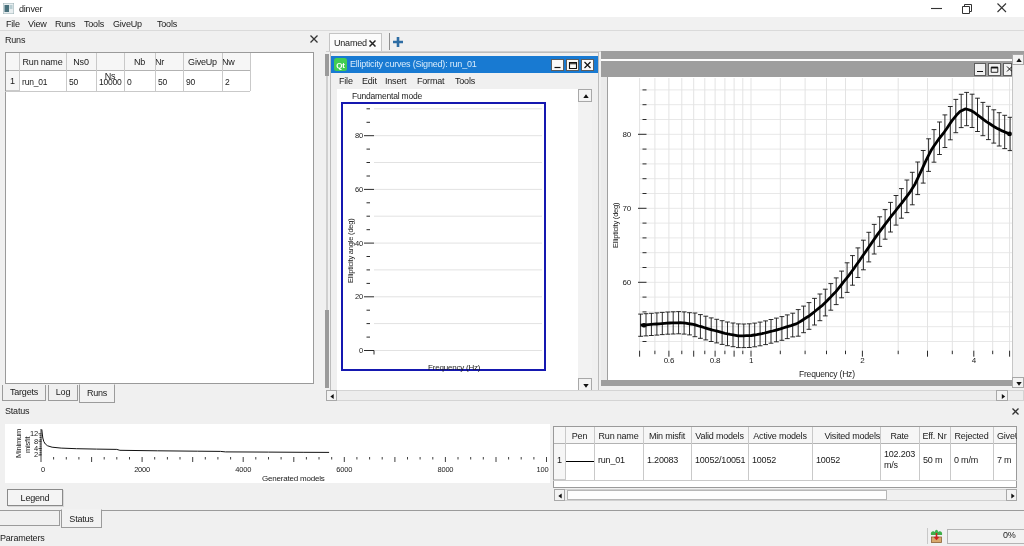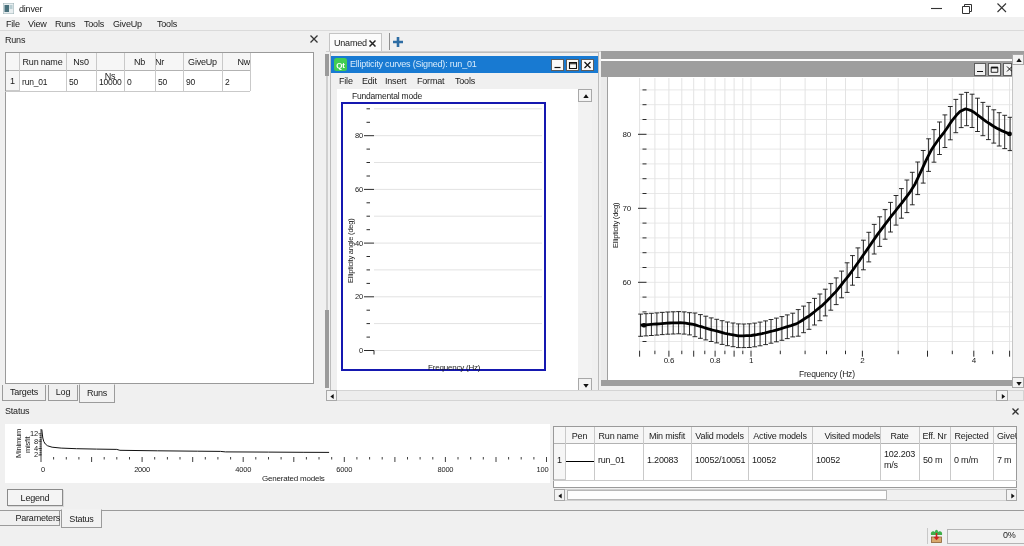--- a/index.html
+++ b/index.html
@@ -35,21 +35,21 @@
 <div class="abs" style="left:5px;top:52px;width:309px;height:332px;background:#fff;border:1px solid #9a9a9a"></div>
 
 <div class="abs" style="left:6px;top:53px;width:244px;height:18px;background:#f6f6f6;border-bottom:1px solid #b2b2b2"></div>
 
 <div class="abs" style="left:19px;top:57px;width:47px;text-align:center">Run name</div>
 <div class="abs" style="left:66px;top:57px;width:30px;text-align:center">Ns0</div>
 <div class="abs" style="left:96px;top:71px;width:28px;text-align:center">Ns</div>
 <div class="abs" style="left:124px;top:57px;width:31px;text-align:center">Nb</div>
 <div class="abs" style="left:155px;top:57px;width:28px;text-align:left">Nr</div>
 <div class="abs" style="left:183px;top:57px;width:39px;text-align:center">GiveUp</div>
-<div class="abs" style="left:222px;top:57px;width:28px;text-align:right">Nw</div>
+<div class="abs" style="left:222px;top:57px;width:28px;text-align:left">Nw</div>
 <div class="abs" style="left:19px;top:53px;width:1px;height:38px;background:#c9c9c9"></div>
 <div class="abs" style="left:66px;top:53px;width:1px;height:38px;background:#c9c9c9"></div>
 <div class="abs" style="left:96px;top:53px;width:1px;height:38px;background:#c9c9c9"></div>
 <div class="abs" style="left:124px;top:53px;width:1px;height:38px;background:#c9c9c9"></div>
 <div class="abs" style="left:155px;top:53px;width:1px;height:38px;background:#c9c9c9"></div>
 <div class="abs" style="left:183px;top:53px;width:1px;height:38px;background:#c9c9c9"></div>
 <div class="abs" style="left:222px;top:53px;width:1px;height:38px;background:#c9c9c9"></div>
 <div class="abs" style="left:250px;top:53px;width:1px;height:38px;background:#c9c9c9"></div>
 
 <div class="abs" style="left:6px;top:71px;width:13px;height:20px;background:#f6f6f6;border-bottom:1px solid #c9c9c9"></div>
@@ -509,21 +509,21 @@
     </svg>
   </div>
 <div style="position:absolute;left:1006px;top:489px;width:11px;height:12px;background:#f3f3f3;border:1px solid #a8a8a8;box-sizing:border-box">
     <svg width="9" height="10" style="display:block">
       <polygon points="4.3,3.4 4.3,8.6 7.7,6.0" fill="#111"></polygon>
     </svg>
   </div>
 
 <div class="abs" style="left:0;top:510px;width:1024px;height:1px;background:#9b9b9b"></div>
 <div class="abs" style="left:0;top:511px;width:60px;height:15px;background:#f0f0f0;border:1px solid #9b9b9b;border-top:none;border-left:none"></div>
-<div class="abs" style="left:0px;top:513px;width:60px;text-align:right">Parameters</div>
+<div class="abs" style="left:0px;top:533px;width:60px;text-align:left">Parameters</div>
 <div class="abs" style="left:61px;top:509px;width:41px;height:19px;background:#f2f2f2;border:1px solid #9b9b9b;border-top:1px solid #f2f2f2"></div>
 <div class="abs" style="left:61px;top:514px;width:41px;text-align:center">Status</div>
 
 <div class="abs" style="left:927px;top:528px;width:1px;height:16px;background:#c8c8c8"></div>
 <svg class="abs" style="left:929px;top:529px" width="15" height="15">
 <path d="M2 6 C1 3,4 1,6 3 C6 0,9 0,9 3 C11 1,14 3,13 6 Z" fill="#3fae49"></path>
 <rect x="2.5" y="8" width="10" height="5.5" fill="#d8a96c" stroke="#8a6234" stroke-width="0.8"></rect>
 <path d="M7.5 4v6M5.5 8l2 2 2-2" stroke="#cc2222" stroke-width="1.6" fill="none"></path>
 </svg>
 <div class="abs" style="left:947px;top:529px;width:77px;height:15px;background:#f2f2f2;border:1px solid #b4b4b4;border-right:none"></div>

